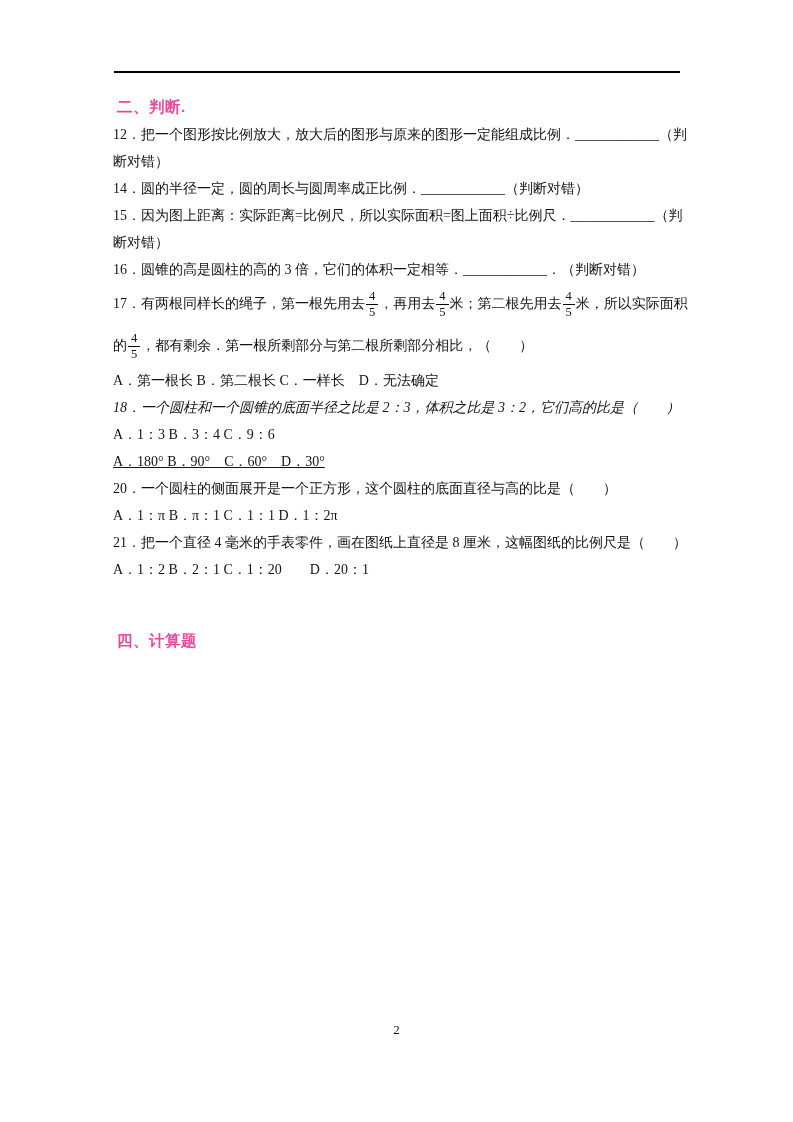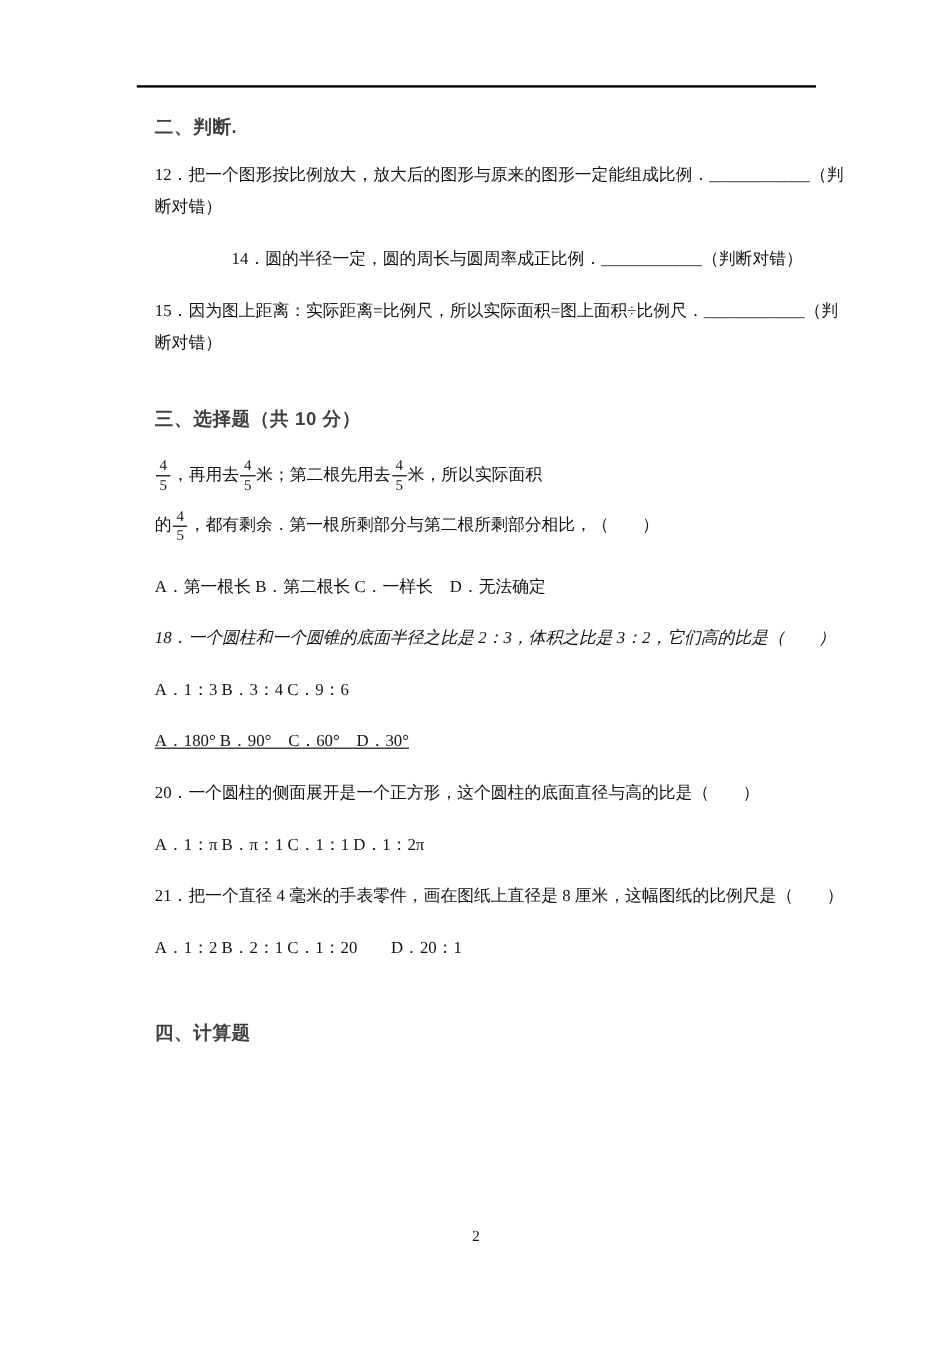--- a/index.html
+++ b/index.html
@@ -28,35 +28,35 @@
     position: absolute;
     left: 113px;
     top: 0;
     width: 572px;
   }
   h2 {
     font-family: "Liberation Sans", "DejaVu Sans", sans-serif;
     font-weight: bold;
     font-size: 15.5px;
     line-height: 20px;
-    margin: 16px;
-    color: #404040;
+    margin: 4px;
+    color: #ec4899;
     white-space: nowrap;
     letter-spacing: 0.5px;
   }
   p.q {
-    margin: 16px;
+    margin: 0;
     line-height: 27px;
     white-space: nowrap;
   }
   p.q .line { display: block; white-space: nowrap; }
   .mt-h2-s2  { margin-top: 97px; }
   .mt-q12    { margin-top: 17px; }
   .mt-q13    { margin-top: 12px; }
-  .mt-q14    { margin-top: 9px; text-align: right;  }
+  .mt-q14    { margin-top: 9px;  }
   .mt-q15    { margin-top: 8px;  }
   .mt-q16    { margin-top: 11px; }
   .mt-h2-s3  { margin-top: 40px; }
   .mt-q17    { margin-top: 14px; }
   .mt-q17o   { margin-top: 21px; }
   .mt-q18    { margin-top: 11px; font-style: italic; }
   .mt-q18o   { margin-top: 10px; }
   .mt-q19    { margin-top: 8px;  }
   .mt-q19o   { margin-top: 8px; text-decoration: underline;  }
   .mt-q20    { margin-top: 8px;  }
@@ -107,25 +107,25 @@
   </p>
 
 
   <p class="q mt-q14">14．圆的半径一定，圆的周长与圆周率成正比例．____________（判断对错）</p>
 
   <p class="q mt-q15">
     <span class="line">15．因为图上距离：实际距离=比例尺，所以实际面积=图上面积÷比例尺．____________（判</span>
     <span class="line">断对错）</span>
   </p>
 
+  <p class="q mt-q16">16．圆锥的高是圆柱的高的 3 倍，它们的体积一定相等．____________．（判断对错）</p>
 
-  <h2 class="mt-h2-s3">三、选择题（共 10 分）</h2>
 
   <p class="q frac-line mt-q17">
-    <span class="line"><span class="frac">
+    <span class="line"><span>17．有两根同样长的绳子，第一根先用去</span><span class="frac">
           <span class="fnum">4</span>
           <span class="fden">5</span>
         </span><span>，再用去</span><span class="frac">
           <span class="fnum">4</span>
           <span class="fden">5</span>
         </span><span>米；第二根先用去</span><span class="frac">
           <span class="fnum">4</span>
           <span class="fden">5</span>
         </span><span>米，所以实际面积</span></span>
     <span class="line"><span>的</span><span class="frac">

